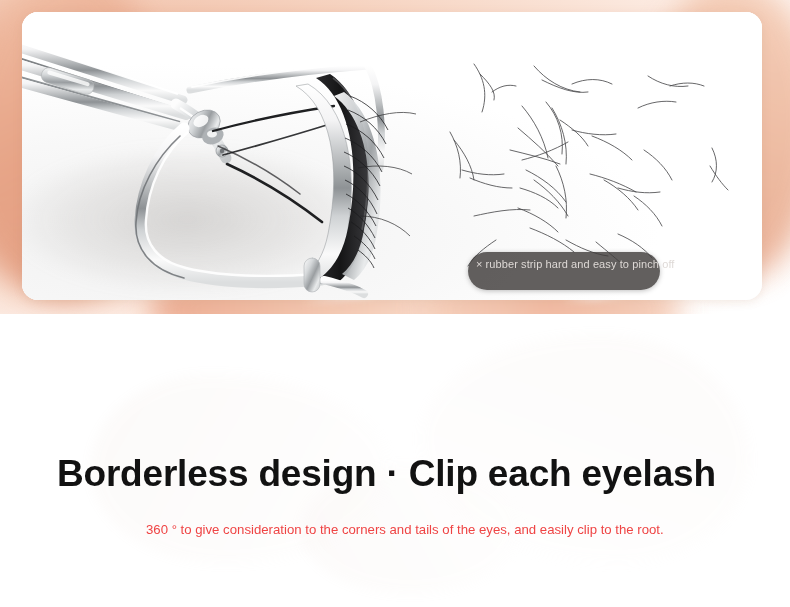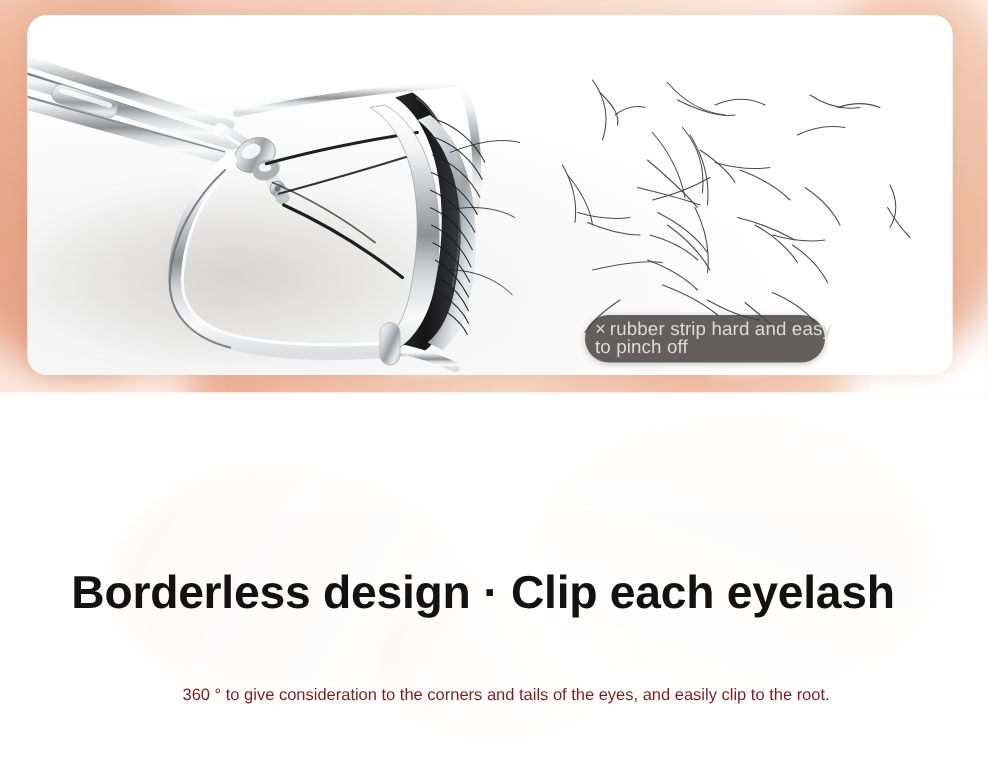--- a/index.html
+++ b/index.html
@@ -70,21 +70,21 @@
 
   
   #tooltip {
     position:absolute; left:468px; top:252px; width:192px; height:38px;
     border-radius:19px;
     background:rgba(64,60,58,.82);
     box-shadow:0 1px 5px rgba(0,0,0,.25);
   }
   #tooltip-text {
     position:absolute; left:476px; top:257px; width:206px;
-    font-size:15px; line-height:14px; color:#ded9d6;
+    font-size:11px; line-height:14px; color:#ded9d6;
     letter-spacing:.1px; white-space:normal;
   }
   #tooltip-text .x-glyph { margin-right:3px; }
 
   
   #lower {
     position:absolute; left:0; top:314px; width:790px; height:293px;
     background:#ffffff; overflow:hidden;
   }
   
@@ -98,22 +98,22 @@
   #lower .g3 { left:300px; top:150px; width:220px; height:130px;
     background:linear-gradient(60deg,#d3b5a2,#ffffff);
     border-radius:50%; }
 
   #heading {
     position:absolute; left:57px; top:452px; width:700px;
     font-size:37px; line-height:44px; font-weight:700; color:#121212;
     letter-spacing:-.2px; white-space:nowrap;
   }
   #body-copy {
-    position:absolute; left:146px; top:547px; width:520px;
-    font-size:13.2px; line-height:18.5px; color:#7f1d1d;
+    position:absolute; left:146px; top:521px; width:520px;
+    font-size:13.2px; line-height:18.5px; color:#ef4444;
   }
 </style>
 </head>
 <body>
 
 <div id="hero">
   <div class="blurshape bs1"></div>
   <div class="blurshape bs2"></div>
   <div class="blurshape bs3"></div>
   <div class="blurshape bs4"></div>

